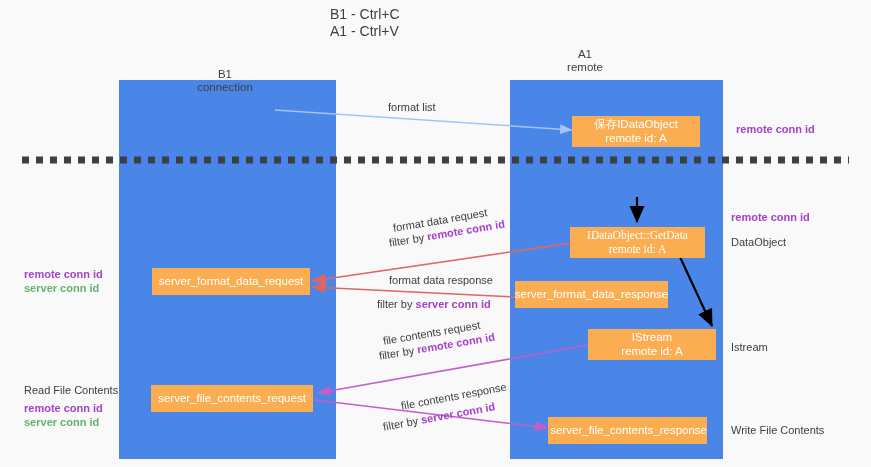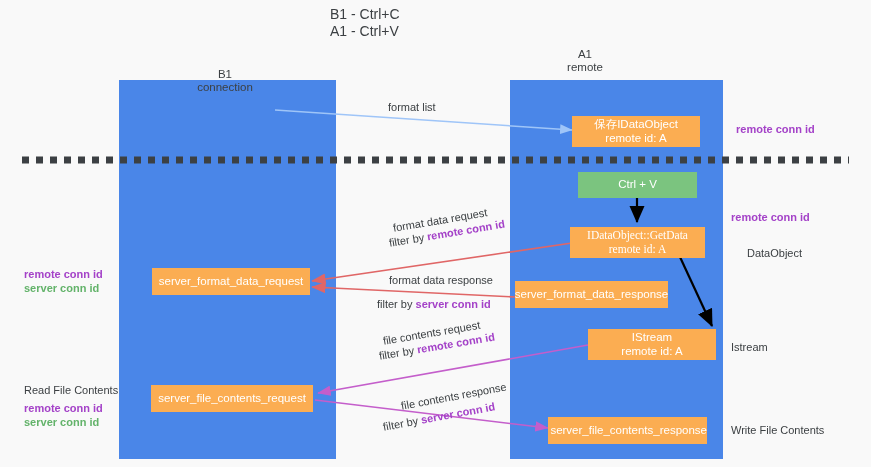--- a/index.html
+++ b/index.html
@@ -124,23 +124,20 @@
 connection</div>
   <div class="colhead" style="left:520px; top:48px; width:130px;">A1
 remote</div>
 
 
   <div class="box orange" style="left:572px; top:116px; width:128px; height:31px;">
     <span>保存IDataObject</span>
     <span>remote id: A</span>
   </div>
 
-  <div class="box green" style="left:578px; top:172px; width:119px; height:26px;">
-    <span>Ctrl + V</span>
-  </div>
 
   <div class="box orange" style="left:570px; top:227px; width:135px; height:31px;font-family:Liberation Serif, serif;">
     <span>IDataObject::GetData</span>
     <span>remote id: A</span>
   </div>
 
   <div class="box orange" style="left:515px; top:281px; width:153px; height:27px;">
     <span>server_format_data_response</span>
   </div>
 
@@ -178,21 +175,21 @@
     <span>filter by </span><span class="purple">remote conn id</span>
   </div>
 
   <div class="lbl rot-c" style="left:400px; top:400px;">file contents response</div>
   <div class="lbl rot-c" style="left:382px; top:421px;">
     <span>filter by </span><span class="purple">server conn id</span>
   </div>
 
   <div class="lbl bold purple" style="left:736px; top:123px;">remote conn id</div>
   <div class="lbl bold purple" style="left:731px; top:211px;">remote conn id</div>
-  <div class="lbl" style="left:731px; top:247px;margin-left:16px;">DataObject</div>
+  <div class="lbl" style="left:731px; top:236px;">DataObject</div>
   <div class="lbl" style="left:731px; top:341px;">Istream</div>
   <div class="lbl" style="left:731px; top:424px;">Write File Contents</div>
 
   <div class="lbl bold purple" style="left:24px; top:268px;">remote conn id</div>
   <div class="lbl bold green-t" style="left:24px; top:282px;">server conn id</div>
 
   <div class="lbl" style="left:24px; top:384px;">Read File Contents</div>
   <div class="lbl bold purple" style="left:24px; top:402px;">remote conn id</div>
   <div class="lbl bold green-t" style="left:24px; top:416px;">server conn id</div>
 

